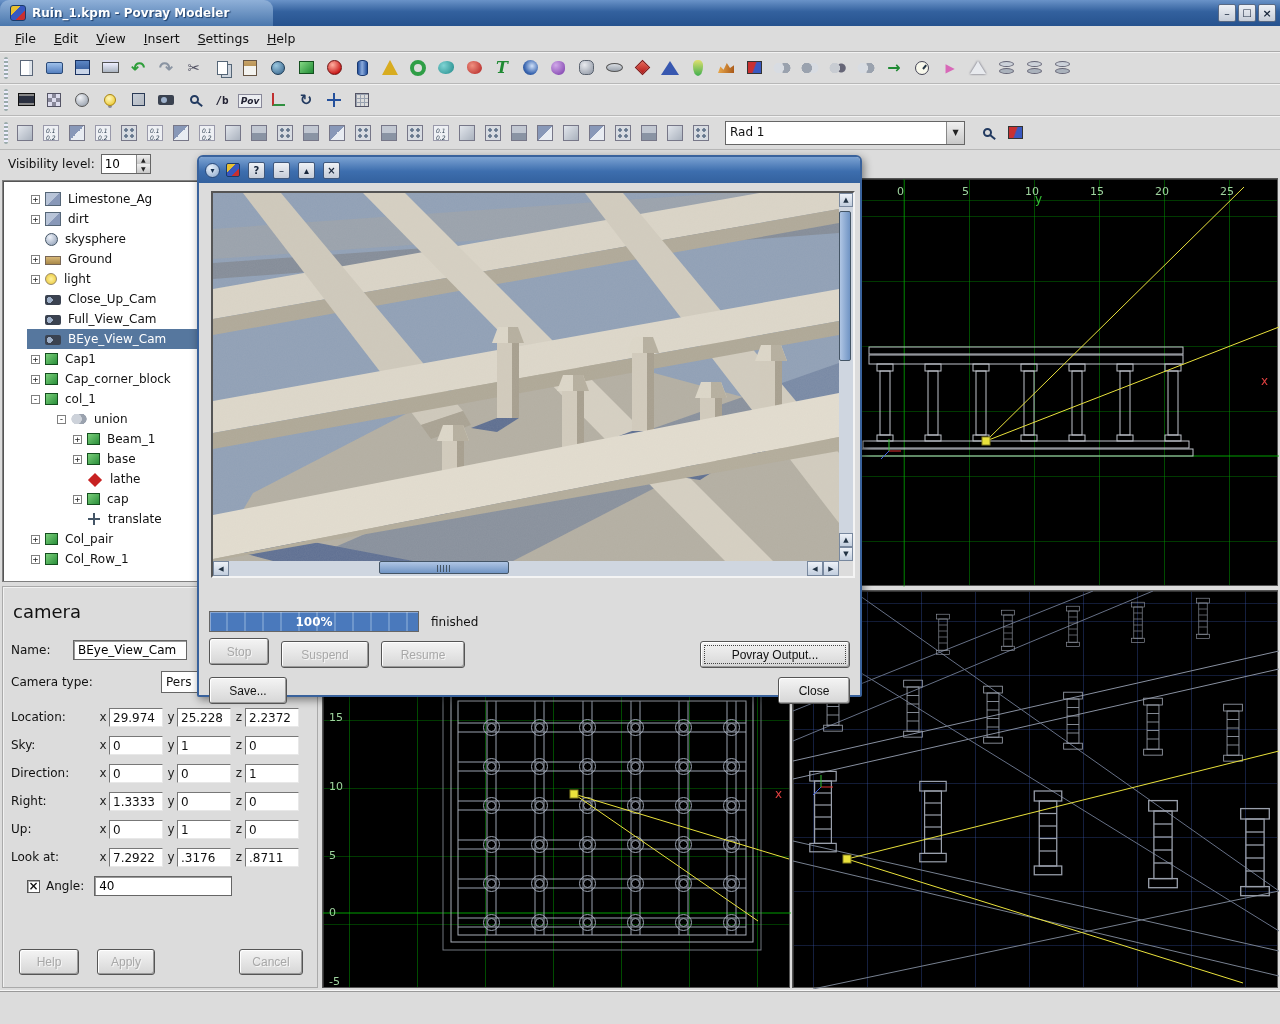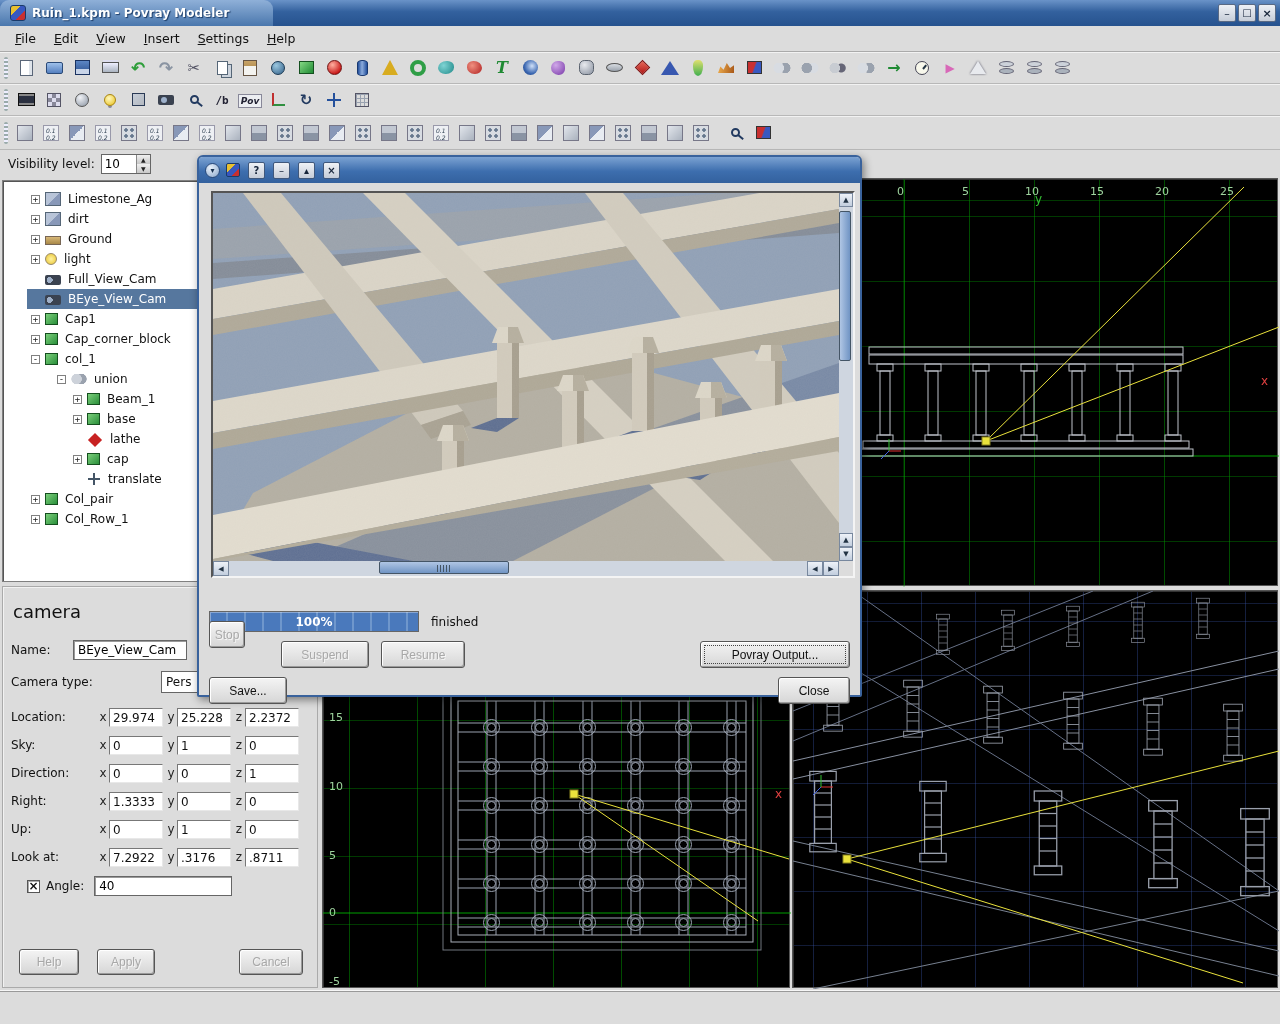--- a/index.html
+++ b/index.html
@@ -194,21 +194,21 @@
   .hscroll .sarr{width:16px;height:15px}
   .vscroll .sarr{width:14px;height:14px}
   .sa-l::after{content:"◀"}.sa-r::after{content:"▶"}.sa-u::after{content:"▲"}.sa-d::after{content:"▼"}
   .strack{flex:1;position:relative}
   .hthumb{position:absolute;left:150px;top:0;width:130px;height:13px;background:linear-gradient(#b0c6e4,#7094c4);border:1px solid #456;border-radius:2px}
   .hthumb::after{content:"";position:absolute;left:50%;top:3px;width:14px;height:7px;margin-left:-7px;background:repeating-linear-gradient(to right,#456 0 1px,transparent 1px 3px)}
   .vthumb{position:absolute;top:4px;left:0;width:12px;height:150px;background:linear-gradient(90deg,#b0c6e4,#7094c4);border:1px solid #456;border-radius:2px}
   .pbar{position:absolute;left:10px;top:428px;width:210px;height:21px;border:1px solid #666;background:repeating-linear-gradient(90deg,#4a79bc 0 16px,#6f97cc 16px 18px);display:flex;align-items:center;justify-content:center;color:#fff;font-weight:bold;box-shadow:inset 1px 1px 0 rgba(255,255,255,.35)}
   .pstatus{position:absolute;left:232px;top:432px}
   .dbtn{position:absolute;height:27px}
-  .db-stop{left:10px;top:438px;width:36px}
+  .db-stop{left:10px;top:455px;width:60px}
   .db-suspend{left:82px;top:458px;width:88px}
   .db-resume{left:182px;top:458px;width:84px}
   .db-output{right:10px;top:458px;width:150px;outline:1px dotted #444;outline-offset:-5px}
   .db-save{left:10px;top:494px;width:78px}
   .db-close{right:10px;top:494px;width:72px}
 </style>
 </head>
 <body>
 
 <div class="titlebar">
@@ -479,20 +479,24 @@
       <span class="tbi">
         <i class="gly g-tx5"></i>
       </span>
       <span class="tbi">
         <i class="gly g-tx1"></i>
       </span>
       <span class="tbi">
         <i class="gly g-tx2"></i>
       </span>
     </div>
+  <div class="combo rad-combo">
+    <span class="combo-text">Rad 1</span>
+    <span class="combo-btn"></span>
+  </div>
   <div class="tb-icons tb3-right">
 
   <span class="tbi">
         <i class="gly g-mag"></i>
       </span>
       <span class="tbi">
         <i class="gly g-plane"></i>
       </span>
     </div>
 </div>
@@ -516,34 +520,44 @@
         <span class="ti ti-tex"></span>
         <span class="tlabel">Limestone_Ag</span>
       </div>
 
       <div class="trow d1">
         <span class="texp">+</span>
         <span class="ti ti-tex"></span>
         <span class="tlabel">dirt</span>
       </div>
 
+      <div class="trow d1">
+        <span class="texp"></span>
+        <span class="ti ti-sphere"></span>
+        <span class="tlabel">skysphere</span>
+      </div>
 
       <div class="trow d1">
         <span class="texp">+</span>
         <span class="ti ti-plane"></span>
         <span class="tlabel">Ground</span>
       </div>
 
       <div class="trow d1">
         <span class="texp">+</span>
         <span class="ti ti-bulb"></span>
         <span class="tlabel">light</span>
       </div>
 
 
+      <div class="trow d1">
+        <span class="texp"></span>
+        <span class="ti ti-cam"></span>
+        <span class="tlabel">Close_Up_Cam</span>
+      </div>
 
       <div class="trow d1">
         <span class="texp"></span>
         <span class="ti ti-cam"></span>
         <span class="tlabel">Full_View_Cam</span>
       </div>
 
       <div class="trow d1 sel">
         <span class="texp"></span>
         <span class="ti ti-cam"></span>

